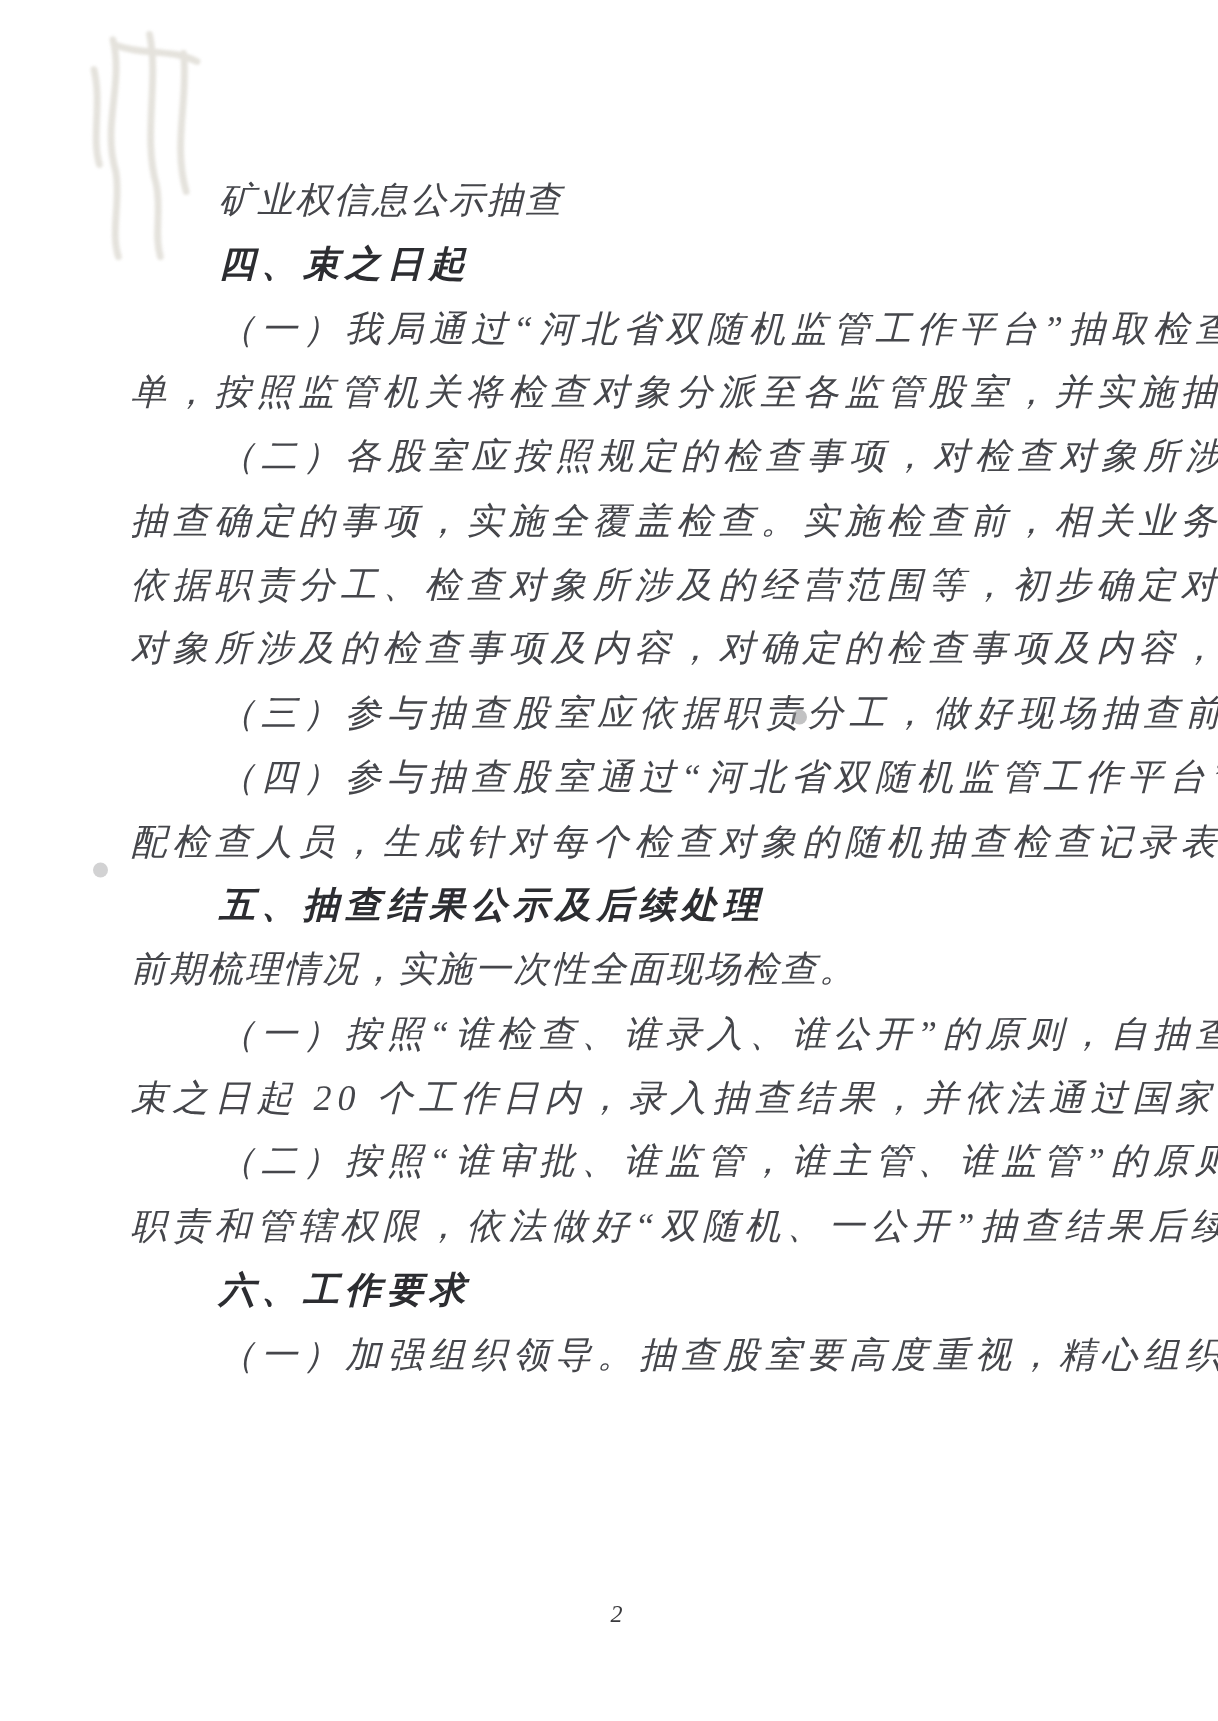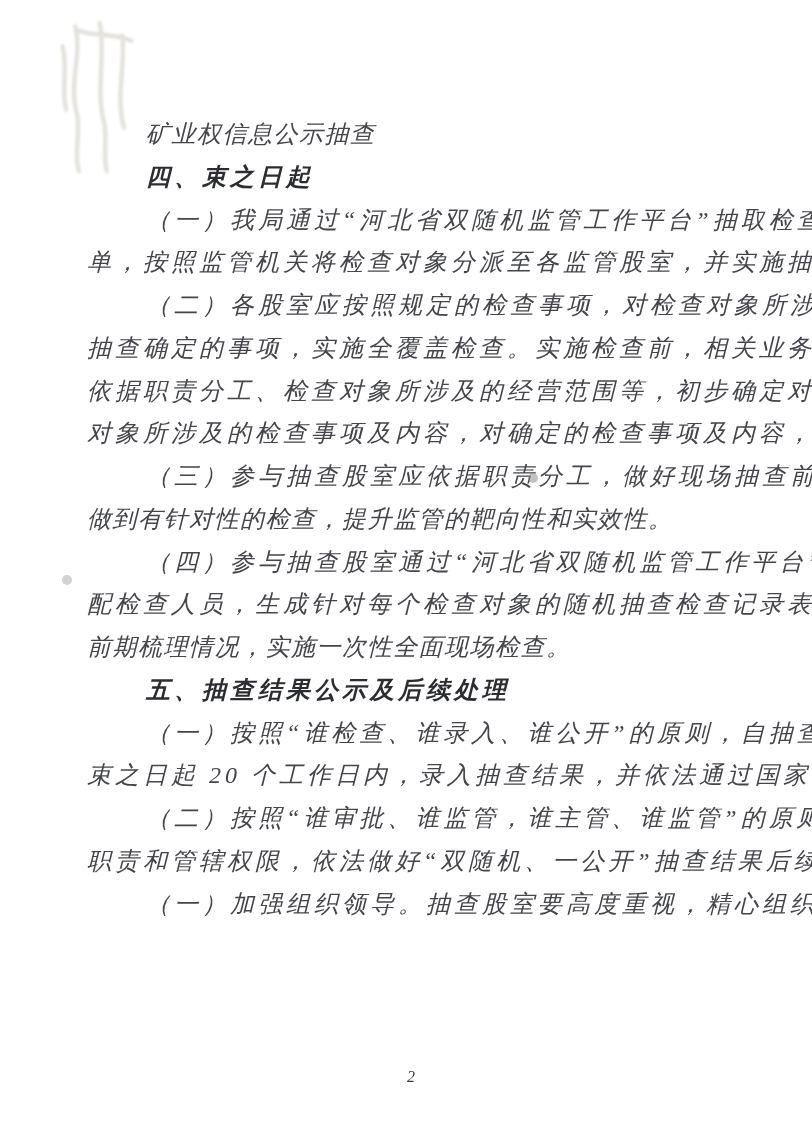--- a/index.html
+++ b/index.html
@@ -89,29 +89,29 @@
   <main class="doc" id="doc-body">
       <div class="line indent">矿业权信息公示抽查</div>
       <div class="line heading indent">四、束之日起</div>
       <div class="line indent fill">（一）我局通过“河北省双随机监管工作平台”抽取检查对象名</div>
       <div class="line fill">单，按照监管机关将检查对象分派至各监管股室，并实施抽查检查。</div>
       <div class="line indent fill">（二）各股室应按照规定的检查事项，对检查对象所涉及的本次</div>
       <div class="line fill">抽查确定的事项，实施全覆盖检查。实施检查前，相关业务部门应</div>
       <div class="line fill">依据职责分工、检查对象所涉及的经营范围等，初步确定对各抽查</div>
       <div class="line fill">对象所涉及的检查事项及内容，对确定的检查事项及内容，应当一</div>
       <div class="line indent fill">（三）参与抽查股室应依据职责分工，做好现场抽查前期准备，</div>
-      <div class="line">做到有针对性的检查，提升监管的靶向性和实效性。</div>
       <div class="line indent fill">（四）参与抽查股室通过“河北省双随机监管工作平台”随机匹</div>
       <div class="line fill">配检查人员，生成针对每个检查对象的随机抽查检查记录表，结合</div>
+      <div class="line heading indent">五、抽查结果公示及后续处理</div>
       <div class="line">前期梳理情况，实施一次性全面现场检查。</div>
-      <div class="line heading indent">五、抽查结果公示及后续处理</div>
       <div class="line indent fill">（一）按照“谁检查、谁录入、谁公开”的原则，自抽查检查结</div>
       <div class="line fill">束之日起 20 个工作日内，录入抽查结果，并依法通过国家企业信</div>
       <div class="line indent fill">（二）按照“谁审批、谁监管，谁主管、谁监管”的原则,根据</div>
       <div class="line fill">职责和管辖权限，依法做好“双随机、一公开”抽查结果后续处理。</div>
+      <div class="line heading indent">六、工作要求</div>
       <div class="line indent fill">（一）加强组织领导。抽查股室要高度重视，精心组织，周密部</div>
     </main>
 
   <div class="speck speck-a"></div>
   <div class="speck speck-b"></div>
 
   <footer class="page-num">2</footer>
 
 </div>
 

